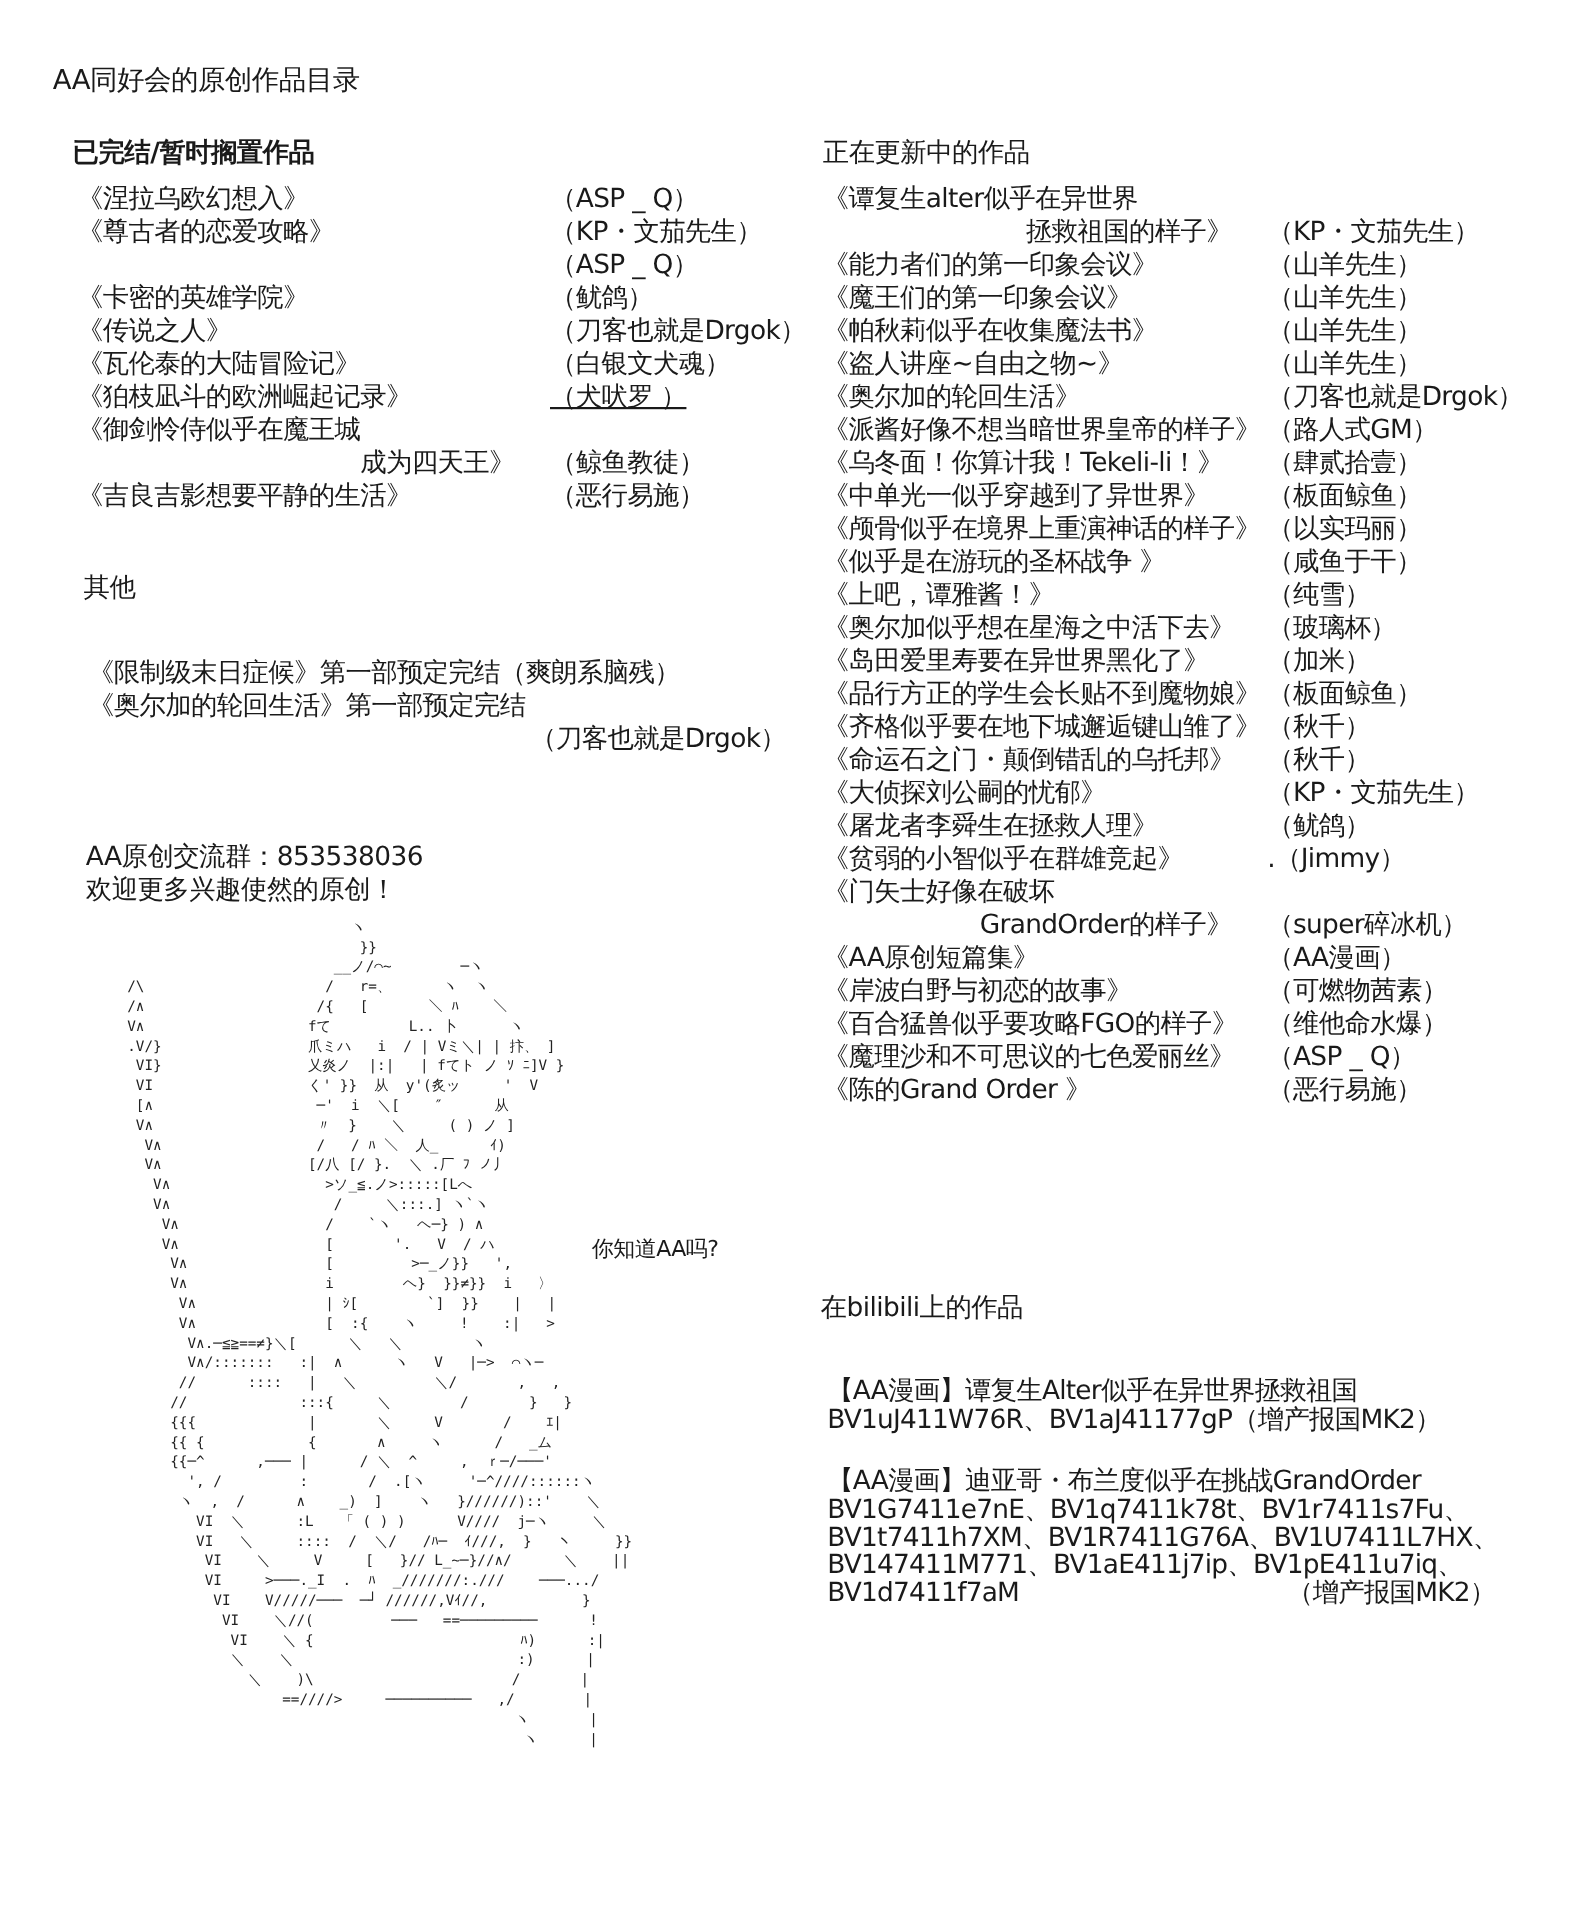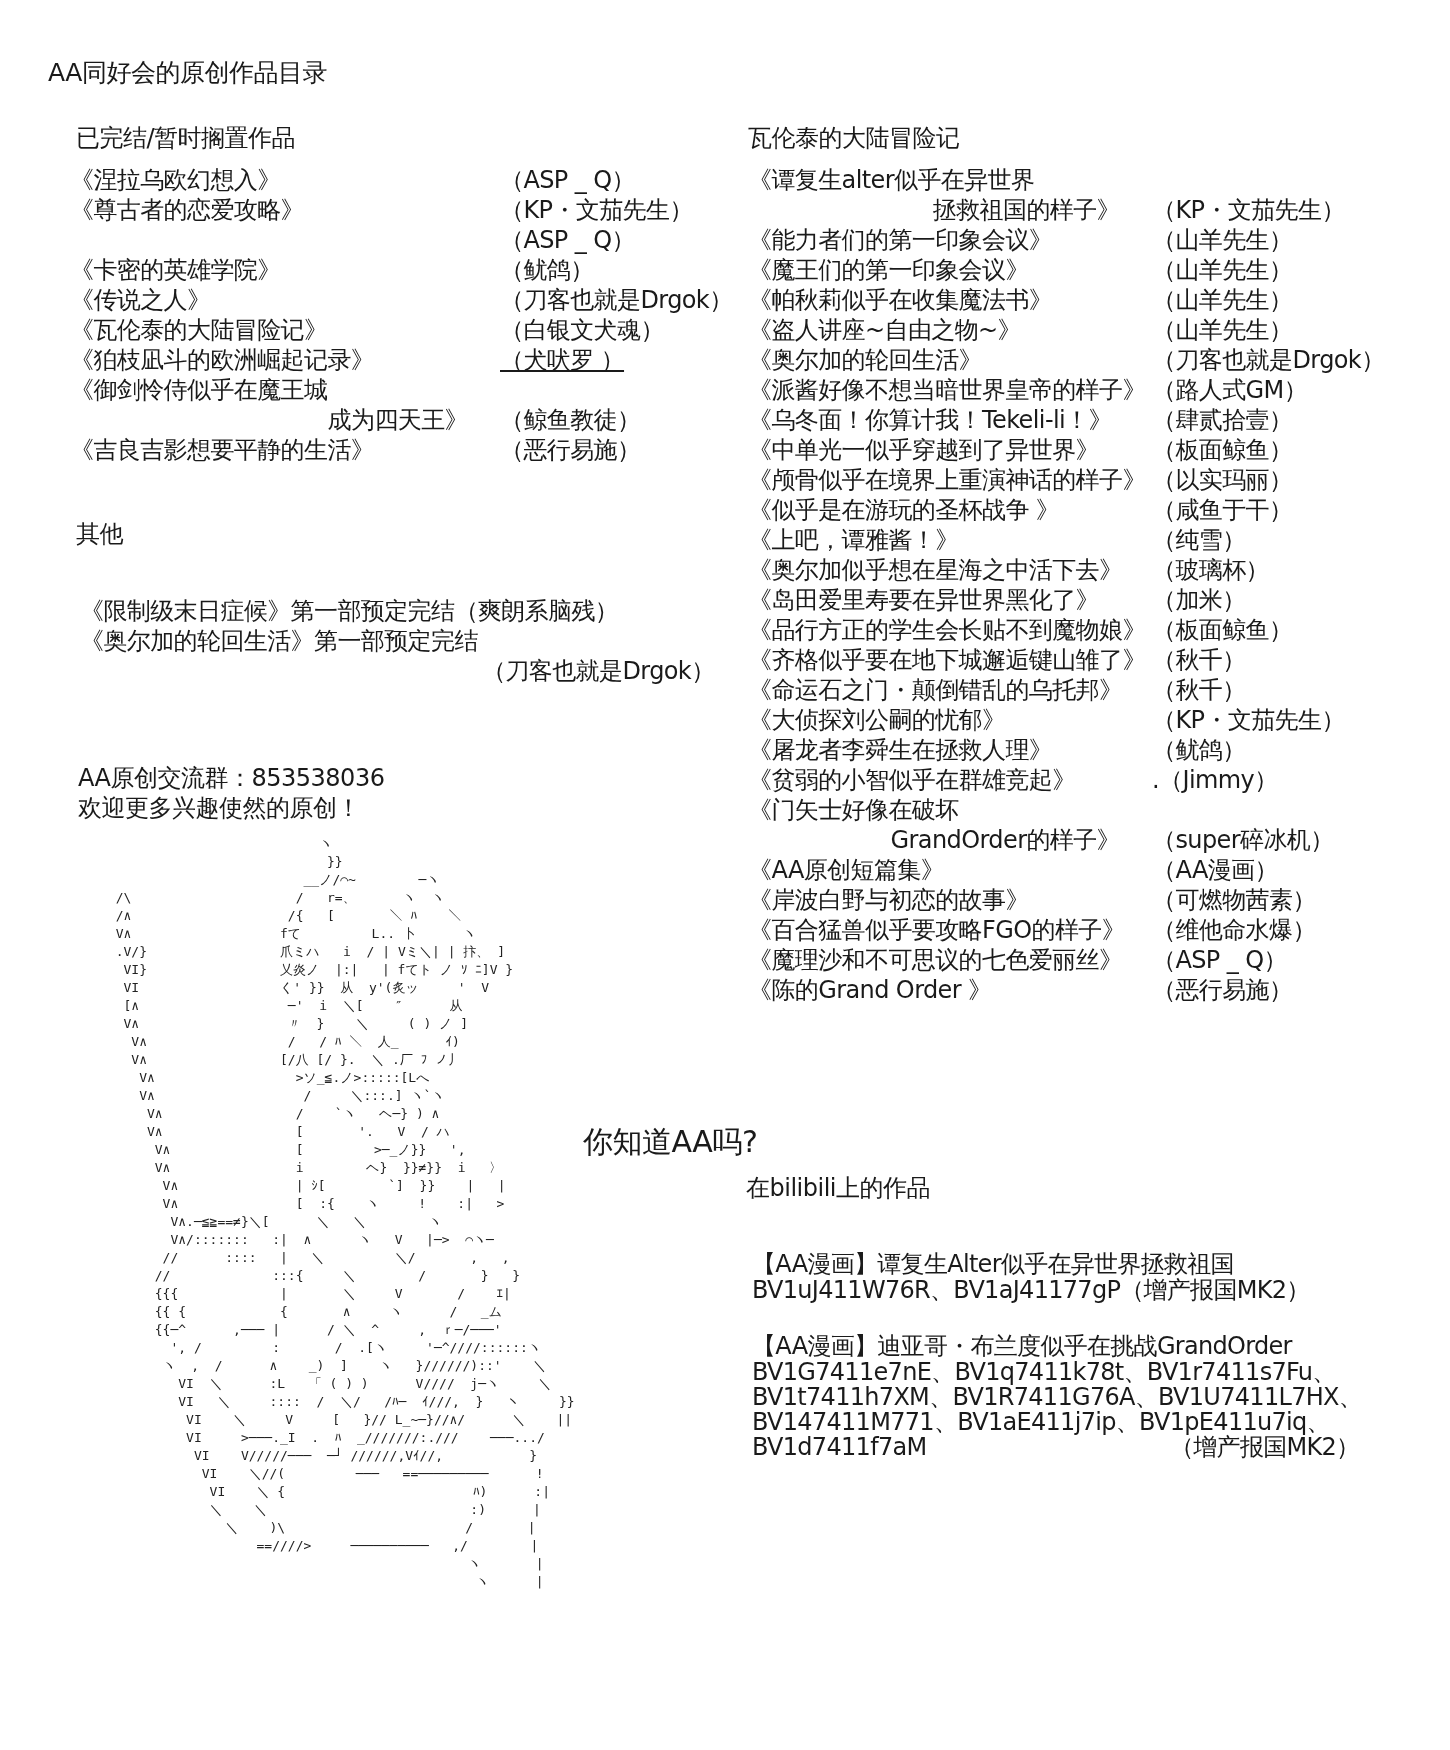--- a/index.html
+++ b/index.html
@@ -15,28 +15,28 @@
     .row { position: relative; height: 30px; white-space: nowrap; }
     .row .t { position: absolute; left: 0; }
     .row .a { position: absolute; margin-left: 32px; }
     .other { position: absolute; font-size: 24px; line-height: 30px; letter-spacing: -0.6px; }
     .bili { position: absolute; font-size: 24px; line-height: 24px; letter-spacing: -0.7px; }
     .aa-art {
       position: absolute; left: 100px; top: 835px;
       font-family: "DejaVu Sans Mono", monospace; font-size: 13px; line-height: 18px;
       color: #222; white-space: pre; letter-spacing: 0px;
     }
-    .question { left: 583px; top: 1122px; font-size: 30px; letter-spacing: -0.5px; }
+    .question { left: 538px; top: 1122px; font-size: 20px; letter-spacing: -0.5px; }
   </style>
 </head>
 <body>
 
 <div class="abs page-title">AA同好会的原创作品目录</div>
 
-<div class="abs section-head" style="left:76px; top:122px;">已完结/暂时搁置作品</div>
+<div class="abs section-head" style="left:66px; top:122px;font-weight:bold;">已完结/暂时搁置作品</div>
 <div class="list" id="completed-list" style="left:70px; top:165px; width:640px;">
     <div class="row">
       <span class="t">《涅拉乌欧幻想入》</span>
       <span class="a" style="left: 398px;">（ASP _ Q）</span>
     </div>
     <div class="row">
       <span class="t">《尊古者的恋爱攻略》</span>
       <span class="a" style="left: 398px;">（KP・文茄先生）</span>
     </div>
     <div class="row">
@@ -117,21 +117,21 @@
              VI    ＼//(         ───   ==─────────      !
               VI    ＼ {                        ﾊ)      :|
               ＼    ＼                          :)      |
                 ＼    )\                       /       |
                     ==////&gt;     ──────────   ,/        |
                                                ヽ       |
                                                 ヽ      |</div>
 
 <div class="abs question">你知道AA吗?</div>
 
-<div class="abs section-head" style="left:748px; top:122px;">瓦伦泰的大陆冒险记</div>
+<div class="abs section-head" style="left:748px; top:122px;">正在更新中的作品</div>
 <div class="list" id="updating-list" style="left:748px; top:165px; width:680px;">
     <div class="row">
       <span class="t">《谭复生alter似乎在异世界</span>
     </div>
     <div class="row">
       <span class="t" style="left: auto; right: 308px;">拯救祖国的样子》</span>
       <span class="a" style="left: 372px;">（KP・文茄先生）</span>
     </div>
     <div class="row">
       <span class="t">《能力者们的第一印象会议》</span>

